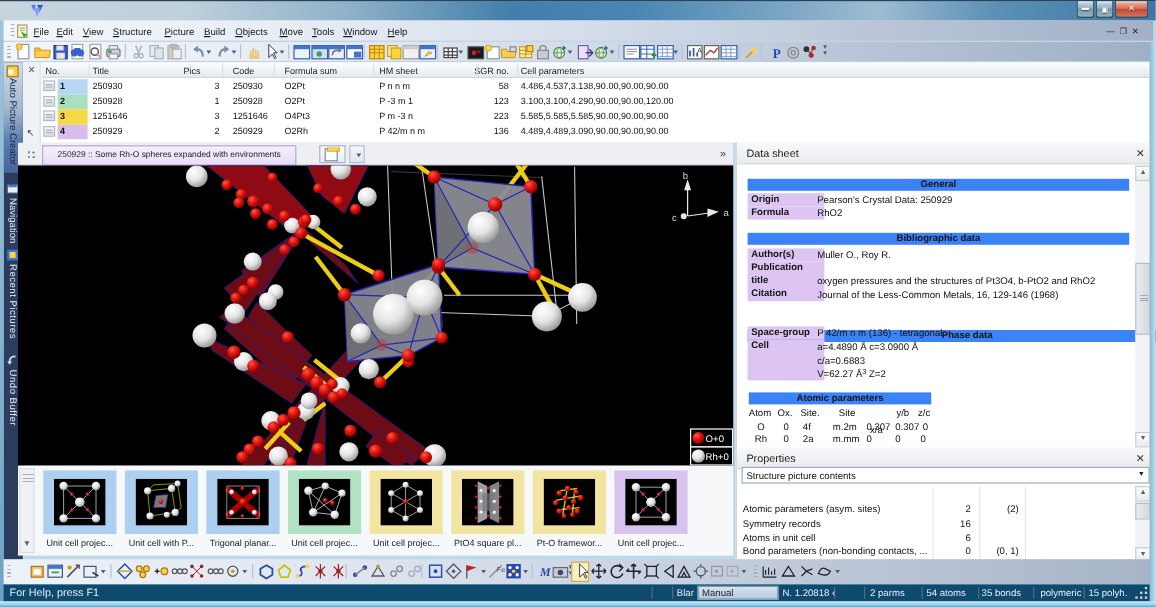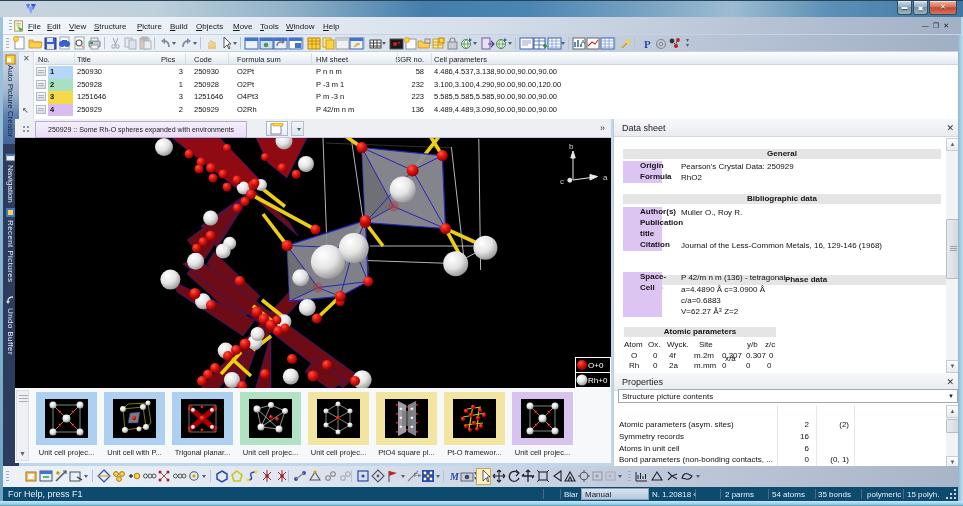--- a/index.html
+++ b/index.html
@@ -39,22 +39,22 @@
 #view3d{left:15px;top:138px;width:596px;height:250px;background:#000}
 #thumbs{left:15px;top:388px;width:596px;height:75px;background:#f7f8fa}
 .tile{position:absolute;top:4px;width:61px;height:53px}
 .tile svg{position:absolute;left:9px;top:7px}
 .cap{position:absolute;top:60px;width:75px;text-align:center;font-size:7.5px;color:#1c1c1c;white-space:nowrap}
 #tscroll{position:absolute;left:1px;top:2px;width:13px;height:71px;background:#eef0f3;border:1px solid #dadde2}
 #rightpanel{left:613px;top:119px;width:347px;height:351px;background:#fff;border-left:1px solid #c5cbd4;font-size:8px}
 .phead{position:absolute;left:0;width:347px;height:18px;background:linear-gradient(#f7f8fa,#e9ebef);border-bottom:1px solid #d4d8de;font-size:9px;color:#1a1a1a}
 .pht{position:absolute;left:8px;top:4px}
 .phx{position:absolute;right:7px;top:4px;color:#333;font-size:9px}
-.secbar{position:absolute;left:9px;width:318px;background:#e5e5e5;font-weight:bold;color:#141414;text-align:center;height:10px;line-height:10px}
-.lbl{position:absolute;left:9px;width:39px;background:#dcc5f2;font-weight:bold;color:#141414;padding-left:17px;line-height:10.5px}
+.secbar{position:absolute;left:9px;width:318px;background:#3b82f6;font-weight:bold;color:#141414;text-align:center;height:10px;line-height:10px}
+.lbl{position:absolute;left:9px;width:64px;background:#dcc5f2;font-weight:bold;color:#141414;padding-left:3px;line-height:10.5px}
 .val{position:absolute;left:67px;color:#101010;white-space:nowrap}
 .apc{position:absolute;color:#101010;white-space:nowrap}
 .apb{font-weight:normal}
 .prow{position:absolute;left:0;width:331px;color:#111;white-space:nowrap}
 .pvline{position:absolute;width:1px;background:#e8e8e8}
 .sb{position:absolute;width:13px;background:#f2f3f5}
 .sbb{position:absolute;left:0;width:13px;height:13px;background:linear-gradient(#fdfdfd,#e8eaed);border:1px solid #c9cdd3;color:#5a6468;font-size:6px;text-align:center;line-height:11px}
 .sbt{position:absolute;left:0;width:13px;background:linear-gradient(90deg,#e8eaee,#d4d8de);border:1px solid #b8bdc5;border-radius:1px}
 #btoolbar{left:2px;top:466px;width:959px;height:21px;background:linear-gradient(90deg,#edf2f8 0%,#dfe6f0 30%,#c5cfdf 60%,#a8b4c8 100%)}
 #statusbar{left:2px;top:487px;width:959px;height:24px;background:#0c4a6e;color:#e9eef6;font-size:9px}
@@ -304,21 +304,21 @@
 <div style="position:absolute;left:684px;top:3px;font-size:6px;color:#4d6078;line-height:5px">▾<br>▾</div>
     </div>
 <div class="abs" id="tablewrap">
 <div id="tgutter">
         <div style="position:absolute;left:4px;top:2px;color:#555;font-size:8px">✕</div>
         <div style="position:absolute;left:3px;top:54px;color:#444;font-size:8px">↖</div>
       </div>
 <div id="thead">
 <div class="hcell" style="left:3px">No.</div>
 <div class="hcell" style="left:42px">Title</div>
-<div class="hcell" style="left:126px;width:40px;">Pics</div>
+<div class="hcell" style="left:92px;width:40px;text-align:right">Pics</div>
 <div class="hcell" style="left:159px">Code</div>
 <div class="hcell" style="left:202px">Formula sum</div>
 <div class="hcell" style="left:281px">HM sheet</div>
 <div class="hcell" style="left:351px;width:38px;text-align:right">SGR no.</div>
 <div class="hcell" style="left:399px">Cell parameters</div>
 <div class="hsep" style="left:39px"></div>
 <div class="hsep" style="left:150px"></div>
 <div class="hsep" style="left:193px"></div>
 <div class="hsep" style="left:276px"></div>
 <div class="hsep" style="left:362px"></div>
@@ -336,21 +336,21 @@
 <div class="tcell" style="left:399px">4.486,4.537,3.138,90.00,90.00,90.00</div>
 </div>
 <div class="trow" style="top:26.5px">
 <div class="rowico"></div>
         <div class="numcell" style="background:#a8e0c0">2</div>
 <div class="tcell" style="left:42px">250928</div>
 <div class="tcell" style="left:108px;width:40px;text-align:right">1</div>
 <div class="tcell" style="left:159px">250928</div>
 <div class="tcell" style="left:202px">O2Pt</div>
 <div class="tcell" style="left:281px">P -3 m 1</div>
-<div class="tcell" style="left:351px;width:38px;text-align:right">232</div>
+<div class="tcell" style="left:351px;width:38px;text-align:right">123</div>
 <div class="tcell" style="left:399px">3.100,3.100,4.290,90.00,90.00,120.00</div>
 </div>
 <div class="trow" style="top:39.0px">
 <div class="rowico"></div>
         <div class="numcell" style="background:#f5d948">3</div>
 <div class="tcell" style="left:42px">1251646</div>
 <div class="tcell" style="left:108px;width:40px;text-align:right">3</div>
 <div class="tcell" style="left:159px">1251646</div>
 <div class="tcell" style="left:202px">O4Pt3</div>
 <div class="tcell" style="left:281px">P m -3 n</div>
@@ -716,33 +716,34 @@
       </div>
 <div class="secbar" style="top:30px;width:318px;left:9px">General</div>
 <div class="lbl" style="top:42px;height:11px">Origin</div>
       <div class="val" style="top:43px">Pearson's Crystal Data: 250929</div>
 <div class="lbl" style="top:53px;height:11px">Formula</div>
       <div class="val" style="top:54px">RhO2</div>
 <div class="secbar" style="top:75px;width:318px;left:9px">Bibliographic data</div>
 <div class="lbl" style="top:88px;height:11px">Author(s)</div>
       <div class="val" style="top:89px">Muller O., Roy R.</div>
 <div class="lbl" style="top:99px;height:22px">Publication<br>title</div>
+      <div class="val" style="top:111px">oxygen pressures and the structures of Pt3O4, b-PtO2 and RhO2</div>
 <div class="lbl" style="top:121px;height:11px">Citation</div>
       <div class="val" style="top:122px">Journal of the Less-Common Metals, 16, 129-146 (1968)</div>
 <div class="secbar" style="top:156px;width:366px;left:9px">Phase data</div>
 <div class="lbl" style="top:153px;height:11px">Space-group</div>
       <div class="val" style="top:154px">P 42/m n m (136) - tetragonal</div>
 <div class="lbl" style="top:164px;height:34px">Cell</div>
       <div class="val" style="top:166px">a=4.4890 Å c=3.0900 Å</div>
       <div class="val" style="top:177px">c/a=0.6883</div>
       <div class="val" style="top:188px">V=62.27 Å<span style="font-size:6px;vertical-align:2px">3</span> Z=2</div>
 <div class="secbar" style="top:208px;width:152px;left:10px">Atomic parameters</div>
 <div class="apc apb" style="left:10px;top:221px">Atom</div>
 <div class="apc apb" style="left:34px;top:221px">Ox.</div>
-<div class="apc apb" style="left:53px;top:221px">Wyck.</div>
+<div class="apc apb" style="left:53px;top:221px">Site.</div>
 <div class="apc apb" style="left:85px;top:221px">Site</div>
 <div class="apc apb" style="left:111px;top:235px">x/a</div>
 <div class="apc apb" style="left:133px;top:221px">y/b</div>
 <div class="apc apb" style="left:151px;top:221px">z/c</div>
 <div class="apc" style="left:17px;top:232px">O</div>
 <div class="apc" style="left:39px;top:232px">0</div>
 <div class="apc" style="left:55px;top:232px">4f</div>
 <div class="apc" style="left:80px;top:232px">m.2m</div>
 <div class="apc" style="left:108px;top:232px">0.307</div>
 <div class="apc" style="left:132px;top:232px">0.307</div>

